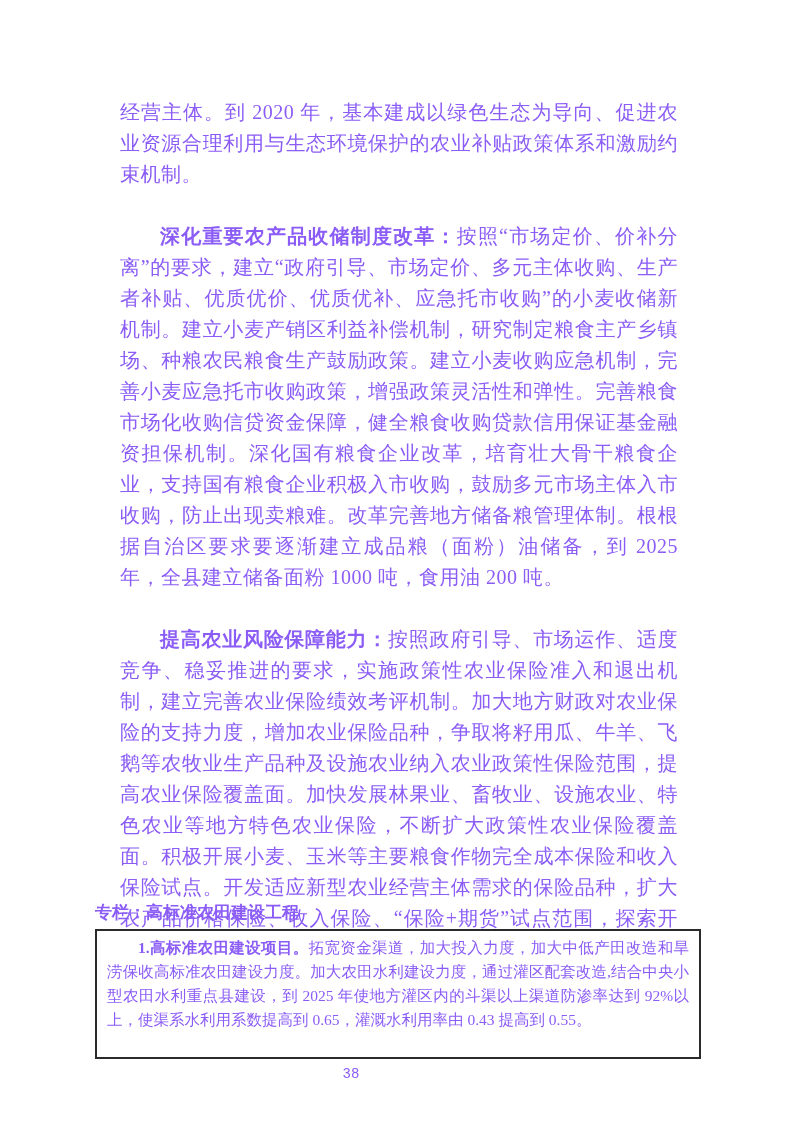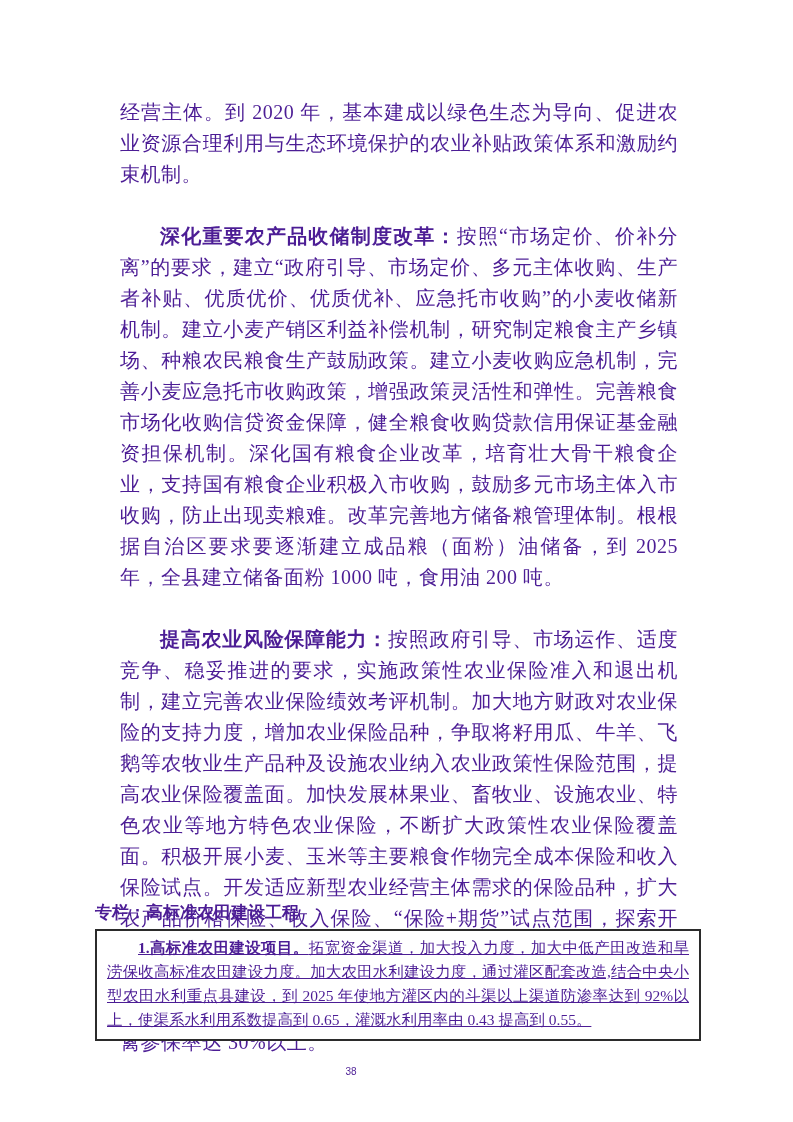--- a/index.html
+++ b/index.html
@@ -6,21 +6,21 @@
     margin: 0;
     padding: 0;
     background: #ffffff;
   }
   .page {
     position: relative;
     width: 793px;
     height: 1122px;
     background: #ffffff;
     font-family: "Liberation Serif", serif;
-    color: #4c1d95;
+    color: #8b5cf6;
     overflow: hidden;
   }
   .content {
     position: absolute;
     left: 120px;
     top: 97px;
     width: 558px;
   }
   p.body-par {
     margin: 0;
@@ -45,39 +45,38 @@
   .callout-title {
     font-size: 17px;
     font-weight: bold;
     text-align: left;
     line-height: 24px;
     margin-bottom: 4px;
   }
   .callout-box {
     border: 2px solid #2b2b2b;
     box-sizing: border-box;
-    padding: 5px 10px 7px 10px;
+    padding: 5px 10px 25px 10px;
     background: #ffffff;
-    text-decoration: underline;
   }
   .callout-box p {
     margin: 0;
     font-size: 15.5px;
     line-height: 24px;
     text-align: justify;
     text-indent: 2em;
   }
   .page-number {
     position: absolute;
     left: 0;
     top: 1066px;
     width: 702px;
     text-align: center;
-    font-size: 10px;
-    font-family: Liberation Sans, sans-serif;
+    font-size: 14px;
+    font-family: Liberation Mono, monospace;
   }
 </style>
 </head>
 <body>
 
 <div class="page">
 
   <div class="content">
 
     <p class="body-par"><span>经营主体。到 2020 年，基本建成以绿色生态为导向、促进农业资源合理利用与生态环境保护的农业补贴政策体系和激励约束机制。</span></p>

